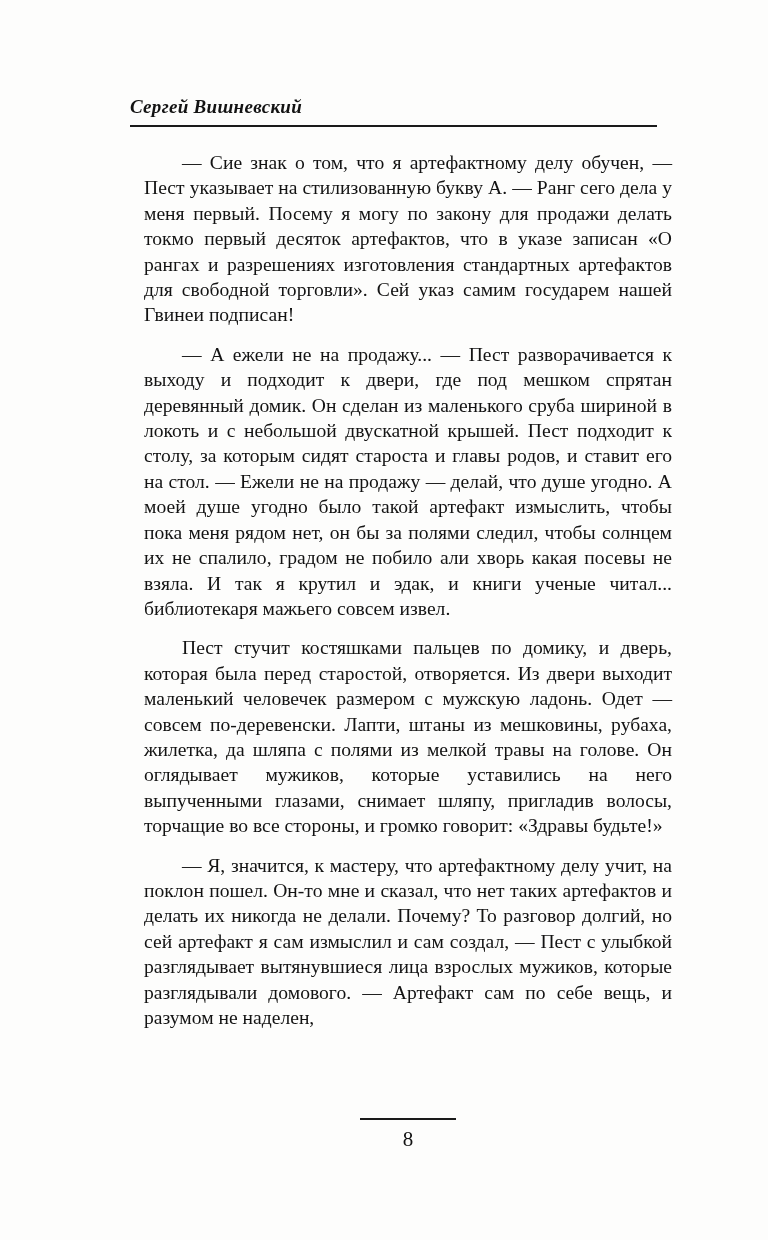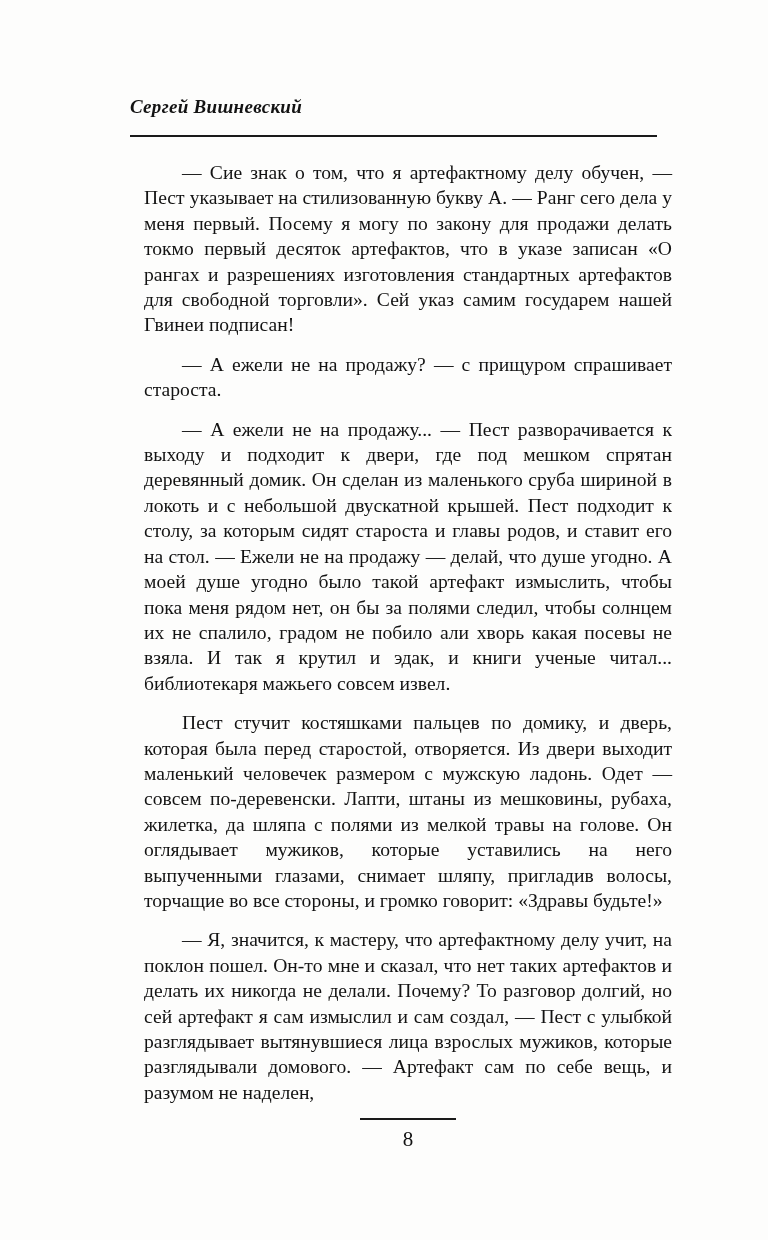--- a/index.html
+++ b/index.html
@@ -16,21 +16,21 @@
     position: absolute;
     left: 130px;
     top: 96px;
     width: 556px;
   }
   .running-header {
     font-size: 19px;
     font-weight: bold;
     font-style: italic;
     letter-spacing: 0.3px;
-    padding-bottom: 17px;
+    padding-bottom: 7px;
     width: 527px;
     border-bottom: 2px solid #1a1a1a;
   }
   .body-text {
     margin-top: 23px;
     font-size: 19.6px;
     line-height: 25.4px;
     text-align: justify;
     text-justify: inter-word;
     hyphens: auto;
@@ -58,21 +58,20 @@
   }
 </style>
 </head>
 <body>
 
 <div class="text-block">
   <div class="running-header">Сергей Вишневский</div>
 
   <div class="body-text">
     <p>— Сие знак о том, что я артефактному делу обучен, — Пест указывает на стилизованную букву А. — Ранг сего дела у меня первый. Посему я могу по закону для продажи делать токмо первый десяток артефактов, что в указе записан «О рангах и разрешениях изготовления стандартных артефактов для свободной торговли». Сей указ самим государем нашей Гвинеи подписан!</p>
-    <p>— А ежели не на продажу? — с прищуром спрашивает староста.</p>
     <p>— А ежели не на продажу... — Пест разворачивается к выходу и подходит к двери, где под мешком спрятан деревянный домик. Он сделан из маленького сруба шириной в локоть и с небольшой двускатной крышей. Пест подходит к столу, за которым сидят староста и главы родов, и ставит его на стол. — Ежели не на продажу — делай, что душе угодно. А моей душе угодно было такой артефакт измыслить, чтобы пока меня рядом нет, он бы за полями следил, чтобы солнцем их не спалило, градом не побило али хворь какая посевы не взяла. И так я крутил и эдак, и книги ученые читал... библиотекаря мажьего совсем извел.</p>
     <p>Пест стучит костяшками пальцев по домику, и дверь, которая была перед старостой, отворяется. Из двери выходит маленький человечек размером с мужскую ладонь. Одет — совсем по-деревенски. Лапти, штаны из мешковины, рубаха, жилетка, да шляпа с полями из мелкой травы на голове. Он оглядывает мужиков, которые уставились на него выпученными глазами, снимает шляпу, пригладив волосы, торчащие во все стороны, и громко говорит: «Здравы будьте!»</p>
     <p>— Я, значится, к мастеру, что артефактному делу учит, на поклон пошел. Он-то мне и сказал, что нет таких артефактов и делать их никогда не делали. Почему? То разговор долгий, но сей артефакт я сам измыслил и сам создал, — Пест с улыбкой разглядывает вытянувшиеся лица взрослых мужиков, которые разглядывали домового. — Артефакт сам по себе вещь, и разумом не наделен,</p>
   </div>
 </div>
 
 <div class="page-footer">
   <div class="footer-rule"></div>
   <div class="page-number">8</div>
 </div>

